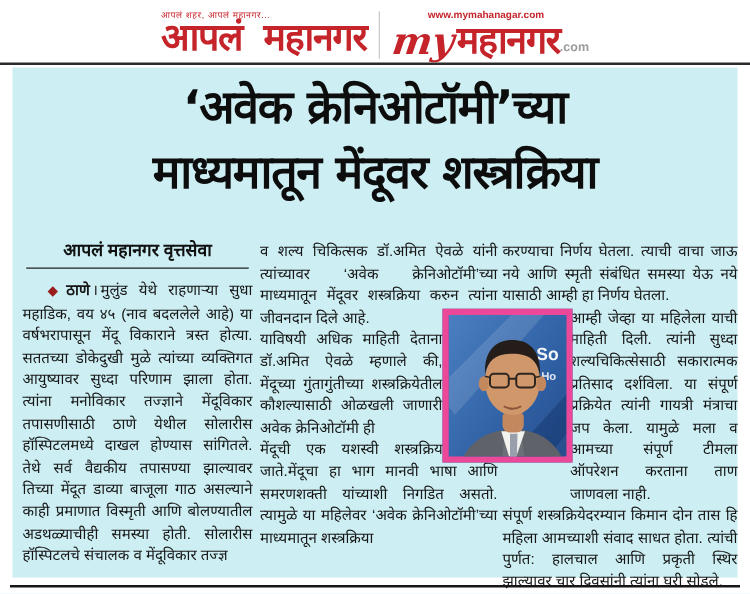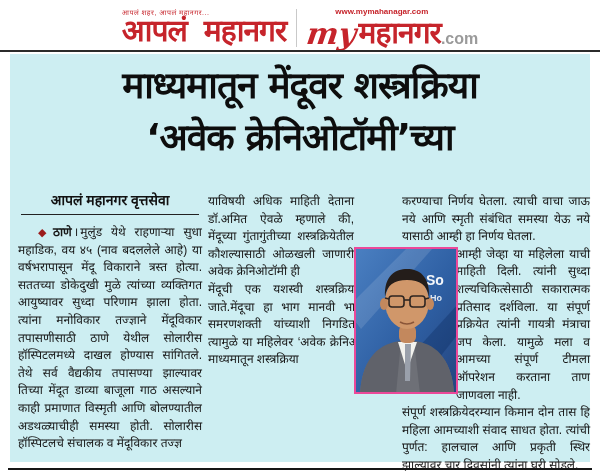--- a/index.html
+++ b/index.html
@@ -28,21 +28,21 @@
   .logo-right-row { display:flex; align-items:flex-end; }
   .brand-my {
     font-size:30px; color:#c6242b; font-style:italic; font-weight:700;
     transform:skewX(-8deg); line-height:30px; margin-right:2px;
     font-family:"DejaVu Serif","Liberation Serif",serif;
   }
   .brand-right {
     font-size:30px; font-weight:700; color:#c6242b; line-height:32px;
     letter-spacing:-1px; font-family:"DejaVu Sans","Liberation Sans",sans-serif;
   }
-  .brand-dotcom { font-size:16px; color:#9a9a9a; font-weight:700; line-height:20px; }
+  .brand-dotcom { font-size:10px; color:#9a9a9a; font-weight:700; line-height:20px; }
   
   .top-rule    { position:absolute; top:50px; left:0; width:600px; height:2px; background:#2b2b2b; }
   .bottom-rule { position:absolute; top:468px; left:8px; width:584px; height:2px; background:#161616; }
   
   .article {
     position:absolute; top:54px; left:10px; width:580px; height:408px;
     background:#cdeef2;
   }
   .headline {
     position:absolute; top:6px; left:0; width:100%;
@@ -59,22 +59,22 @@
   .col2 { position:absolute; left:198px; top:139px; width:190px; }
   .col3 { position:absolute; left:392px; top:139px; width:188px; }
   .col1 p { text-indent:20px; }
   .narrow-left  { width:146px; }
   .narrow-right { width:134px; margin-left:auto; }
   .diamond { color:#9b1c1c; font-size:11px; margin-right:1px; }
   .city { font-weight:700; }
   .sep { padding:0 2px; }
   
   .photo {
-    position:absolute; left:344px; top:193px; width:104px; height:147px;
-    border:2px solid #ec4899; background:#2e5fa3; overflow:hidden;
+    position:absolute; left:344px; top:193px; width:104px; height:123px;
+    border:5px solid #ec4899; background:#2e5fa3; overflow:hidden;
   }
   .photo svg { display:block; }
 </style>
 </head>
 <body>
 
 <div class="masthead">
   <div class="logo-left">
     <div class="tagline">आपलं शहर, आपलं महानगर...</div>
     <div class="brand-left">आपलं महानगर</div>
@@ -88,34 +88,35 @@
       <span class="brand-dotcom">.com</span>
     </div>
   </div>
 </div>
 
 <div class="top-rule"></div>
 
 <div class="article">
 
   <div class="headline">
+    <div>‘अवेक क्रेनिओटॉमी’च्या</div>
     <div>माध्यमातून मेंदूवर शस्त्रक्रिया</div>
-    <div>‘अवेक क्रेनिओटॉमी’च्या</div>
   </div>
 
   <div class="byline-wrap">
     <div class="byline">आपलं महानगर वृत्तसेवा</div>
     <div class="byline-rule"></div>
   </div>
 
   <div class="bodycol col1">
     <p><span class="diamond">◆</span><span class="city">ठाणे</span><span class="sep">।</span><span>मुलुंड येथे राहणाऱ्या सुधा महाडिक, वय ४५ (नाव बदललेले आहे) या वर्षभरापासून मेंदू विकाराने त्रस्त होत्या. सततच्या डोकेदुखी मुळे त्यांच्या व्यक्तिगत आयुष्यावर सुध्दा परिणाम झाला होता. त्यांना मनोविकार तज्ज्ञाने मेंदूविकार तपासणीसाठी ठाणे येथील सोलारीस हॉस्पिटलमध्ये दाखल होण्यास सांगितले. तेथे सर्व वैद्यकीय तपासण्या झाल्यावर तिच्या मेंदूत डाव्या बाजूला गाठ असल्याने काही प्रमाणात विस्मृती आणि बोलण्यातील अडथळ्याचीही समस्या होती. सोलारीस हॉस्पिटलचे संचालक व मेंदूविकार तज्ज्ञ</span></p>
   </div>
 
   <div class="bodycol col2">
+    <p>व शल्य चिकित्सक डॉ.अमित ऐवळे यांनी त्यांच्यावर ‘अवेक क्रेनिओटॉमी’च्या माध्यमातून मेंदूवर शस्त्रक्रिया करुन त्यांना जीवनदान दिले आहे.</p>
     <p class="narrow-left">याविषयी अधिक माहिती देताना डॉ.अमित ऐवळे म्हणाले की, मेंदूच्या गुंतागुंतीच्या शस्त्रक्रियेतील कौशल्यासाठी ओळखली जाणारी अवेक क्रेनिओटॉमी ही</p>
     <p>मेंदूची एक यशस्वी शस्त्रक्रिया मानली जाते.मेंदूचा हा भाग मानवी भाषा आणि समरणशक्ती यांच्याशी निगडित असतो. त्यामुळे या महिलेवर ‘अवेक क्रेनिओटॉमी’च्या माध्यमातून शस्त्रक्रिया</p>
   </div>
 
   <div class="bodycol col3">
     <p>करण्याचा निर्णय घेतला. त्याची वाचा जाऊ नये आणि स्मृती संबंधित समस्या येऊ नये यासाठी आम्ही हा निर्णय घेतला.</p>
     <p class="narrow-right">आम्ही जेव्हा या महिलेला याची माहिती दिली. त्यांनी सुध्दा शल्यचिकित्सेसाठी सकारात्मक प्रतिसाद दर्शविला. या संपूर्ण प्रक्रियेत त्यांनी गायत्री मंत्राचा जप केला. यामुळे मला व आमच्या संपूर्ण टीमला ऑपरेशन करताना ताण जाणवला नाही.</p>
     <p>संपूर्ण शस्त्रक्रियेदरम्यान किमान दोन तास हि महिला आमच्याशी संवाद साधत होता. त्यांची पुर्णत: हालचाल आणि प्रकृती स्थिर झाल्यावर चार दिवसांनी त्यांना घरी सोडले.</p>
   </div>
 

